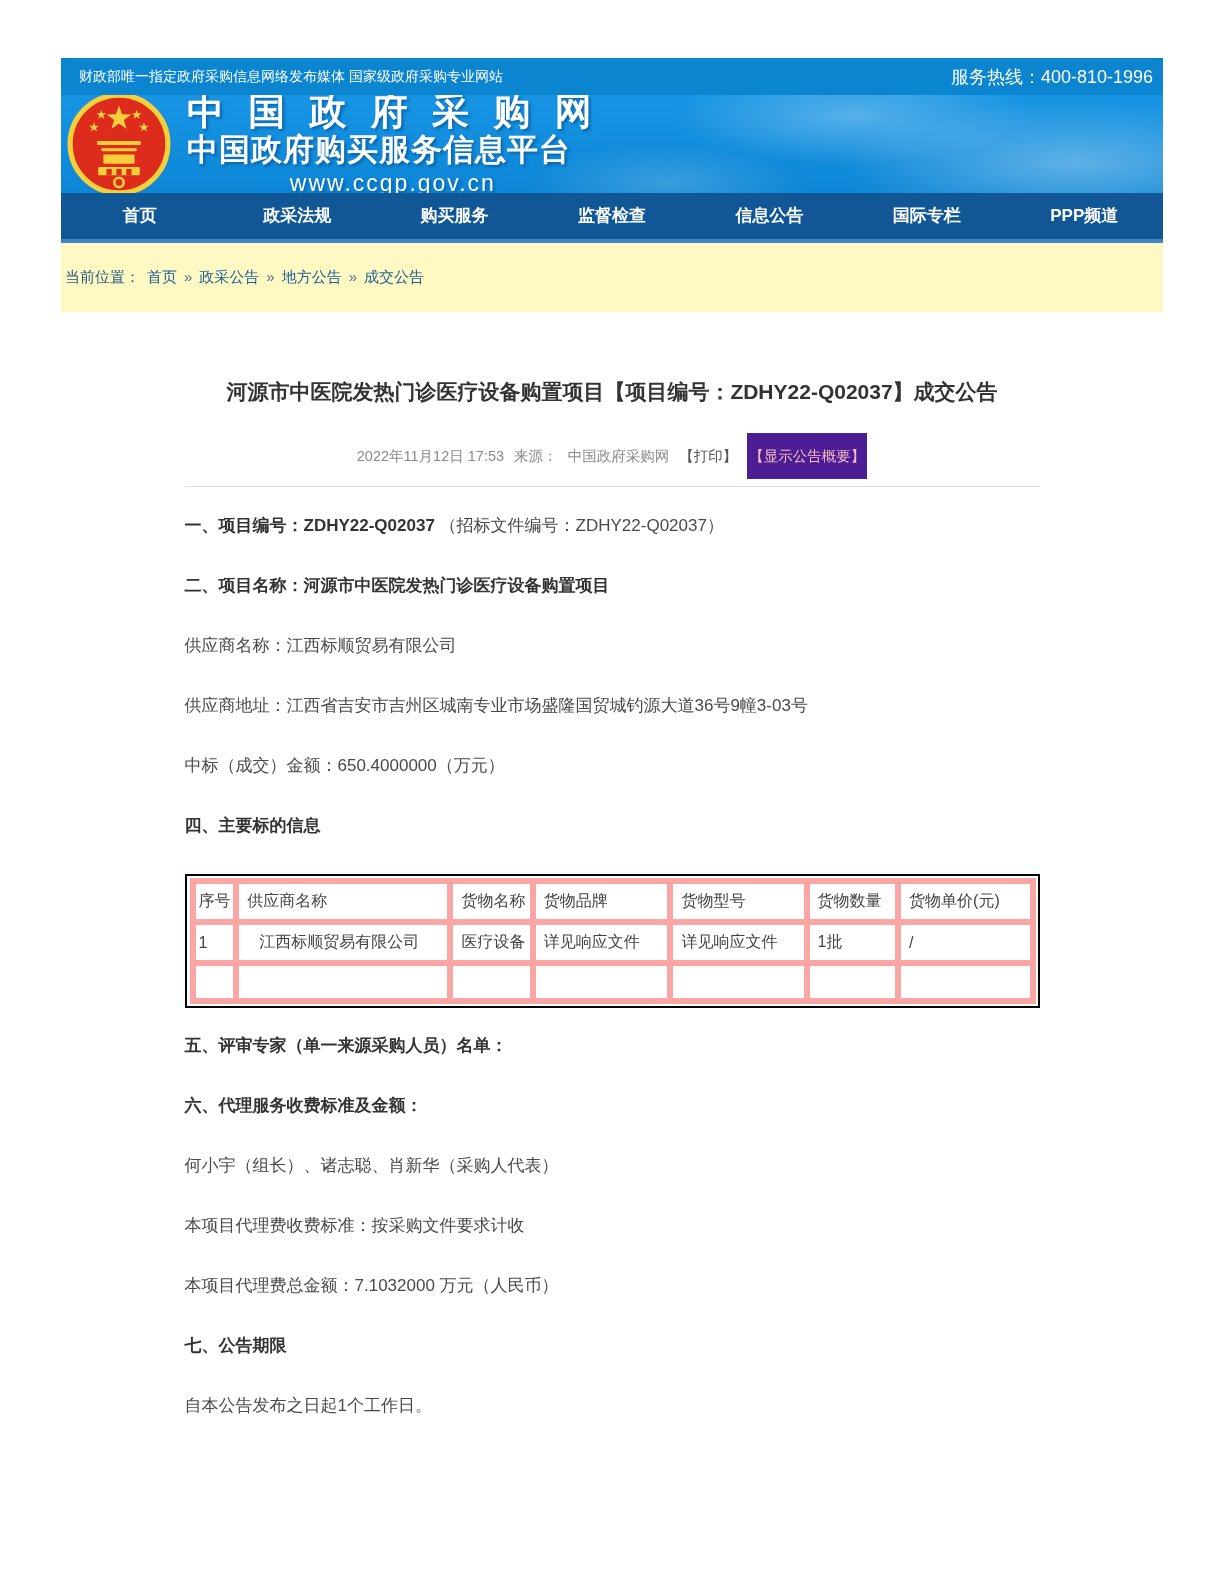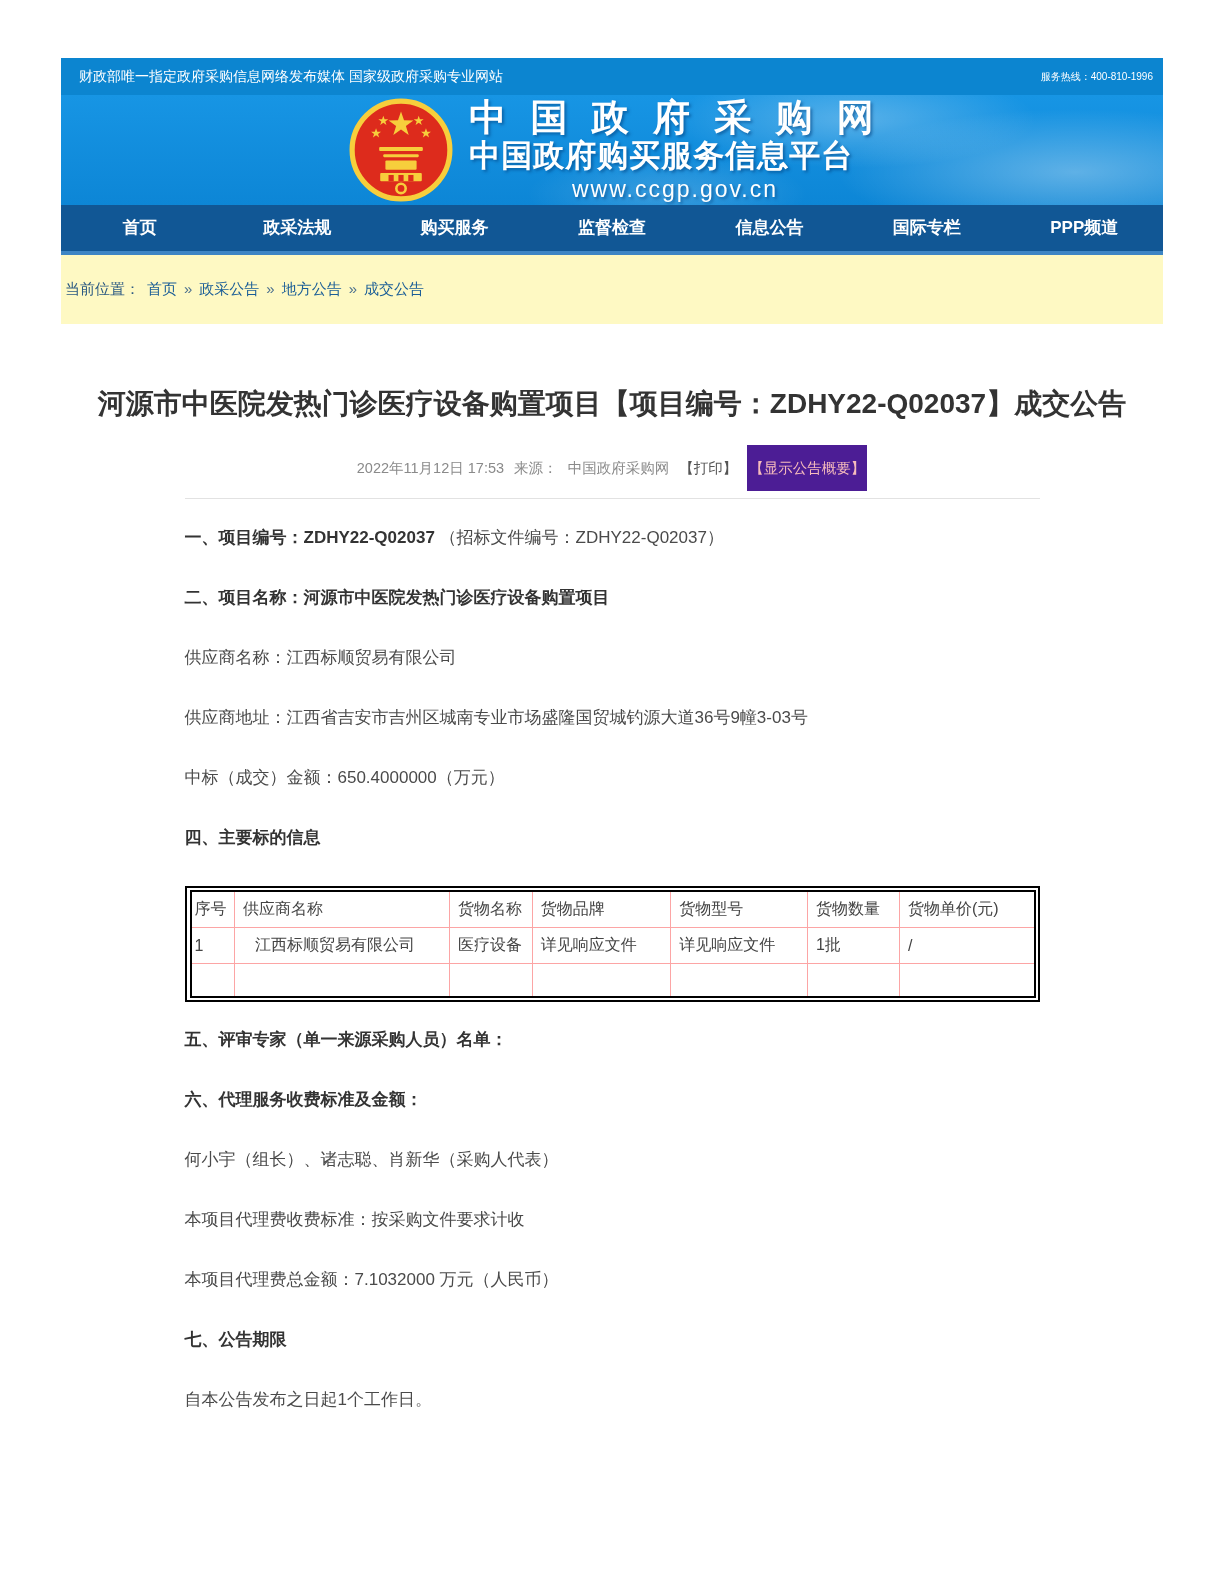--- a/index.html
+++ b/index.html
@@ -14,32 +14,31 @@
 
   
   .top-gap { height:58px; }
 
   
   .topbar {
     height:37px; background:#0c85d0; color:#fff; font-size:14px;
     display:flex; align-items:center; justify-content:space-between;
     padding:0 10px 0 18px;
   }
-  .topbar .hotline { white-space:nowrap; font-size:10px; }
+  .topbar .hotline { white-space:nowrap; font-size:18px; }
 
   
   .header {
-    height:110px; position:relative; overflow:hidden;
+    height:98px; position:relative; overflow:hidden;
     display:flex; align-items:center;
     background:
       radial-gradient(ellipse 260px 70px at 72% 22%, rgba(255,255,255,.28), transparent 70%),
       radial-gradient(ellipse 340px 90px at 92% 70%, rgba(255,255,255,.33), transparent 70%),
       radial-gradient(ellipse 200px 55px at 55% 90%, rgba(255,255,255,.18), transparent 70%),
       linear-gradient(180deg,#1795e4 0%,#0d86d6 100%);
-    justify-content: center;
   }
   .logo-link { display:flex; align-items:center; text-decoration:none; color:#fff; cursor:pointer; }
   .emblem { width:104px; height:104px; margin-left:6px; flex:none; }
   .header-titles { margin-left:16px; color:#fff; text-shadow:2px 2px 3px rgba(0,62,124,.55); }
   .site-name  { font-size:37px; font-weight:bold; letter-spacing:7px; line-height:1.12; white-space:nowrap; }
   .subtitle   { font-size:31px; font-weight:bold; letter-spacing:1px; line-height:1.18; white-space:nowrap; }
   .site-url   { font-size:23px; font-weight:normal; letter-spacing:2px; text-align:center; margin-top:1px; }
 
   
   .nav {
@@ -57,37 +56,37 @@
     font-size:15px; color:#2c5a82; padding-left:4px;
   }
   .bc-label { color:#2c5a82; }
   .bc-link { color:#1b5e97; text-decoration:none; margin:0 7px; cursor:pointer; }
   .bc-sep { color:#4a6f8e; }
 
   
   .article { padding-top:57px; }
   .article-title {
     width:1062px; margin:0 auto; text-align:center;
-    font-size:28px; font-weight:bold; color:#333; line-height:45px;
+    font-size:21px; font-weight:bold; color:#333; line-height:45px;
   }
   .meta { text-align:center; margin-top:33px; font-size:14.5px; color:#8a8a8a; }
   .meta span { margin:0 3px; }
   .meta .print { color:#555; cursor:pointer; }
   .meta .badge { background:#4c1d95; color:#f6bcbc; padding:15px 2px; cursor:pointer; }
   .divider { width:855px; margin:20px auto 0; border-top:1px solid #e2e2e2; height:0; }
 
   .content { width:855px; margin:27px auto 0; font-size:17px; color:#4a4a4a; }
   .para { margin:0 0 36px; line-height:24px; }
   .para .b { font-weight:bold; color:#333;text-align:right; }
 
   
   .table-wrap { border:2px solid #000; padding:2px 2px 2px 3px; margin:0 0 26px; background:#fff; }
   table.goods { width:100%; border-collapse:collapse; border:2px solid #000; font-size:16px; color:#444; table-layout:fixed; }
   table.goods th, table.goods td {
-    border:1px solid #fca5a5; padding:7px 8px; text-align:left;
+    border:6px solid #fca5a5; padding:7px 8px; text-align:left;
     font-weight:normal; height:24px; overflow:hidden; white-space:nowrap;
   }
   table.goods th:first-child, table.goods td:first-child { padding:7px 3px; }
   table.goods td.supplier { padding-left:20px; }
 </style>
 </head>
 <body>
 
 <div class="page">
   <div class="top-gap"></div>

